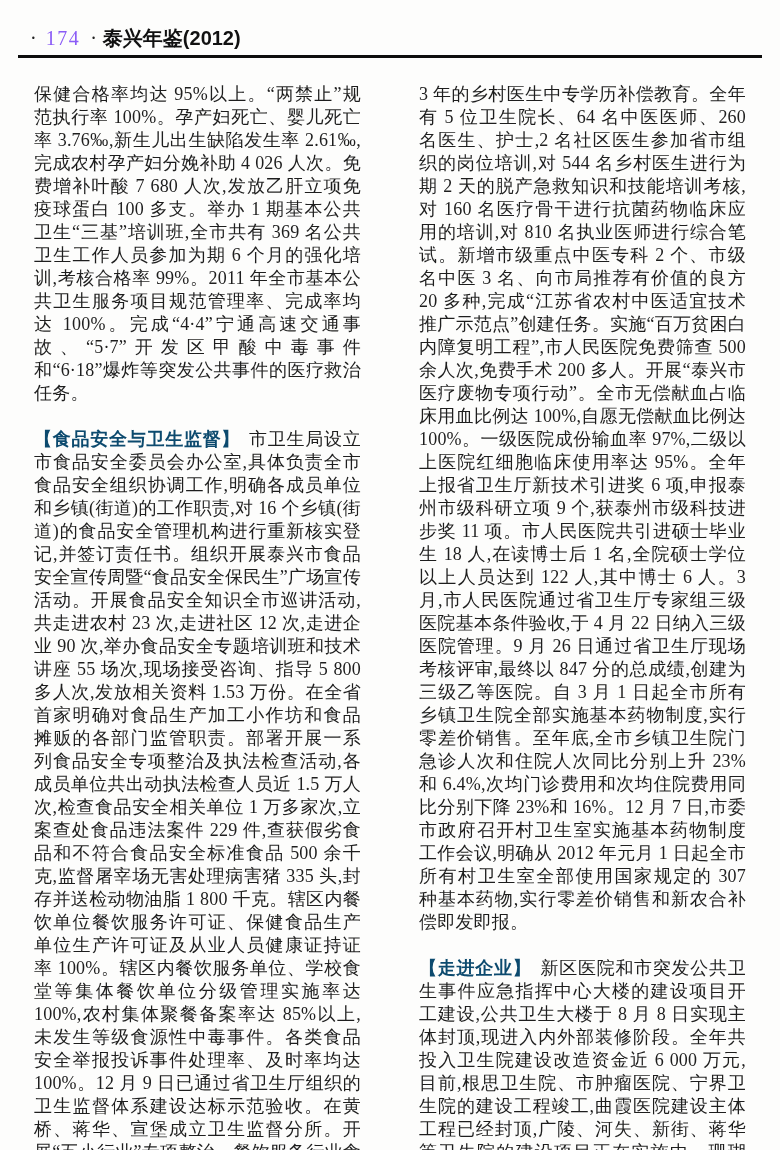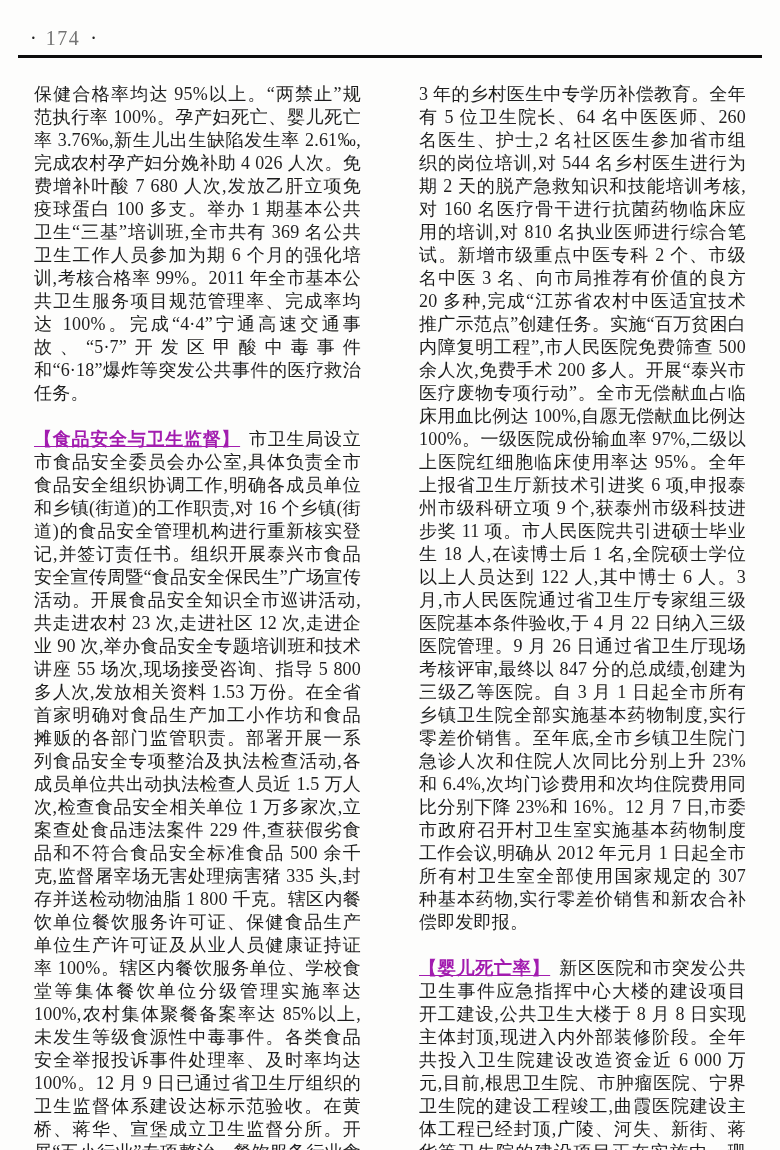--- a/index.html
+++ b/index.html
@@ -27,21 +27,21 @@
   .hdr-dot {
     font-size: 20px;
     line-height: 1;
     color: #222;
   }
   .page-num {
     font-family: "Liberation Serif", serif;
     font-size: 20px;
     letter-spacing: 1.5px;
     margin: 0 10px 0 9px;
-    color: #737373;
+    color: #8b5cf6;
   }
   .book-title {
     font-family: "Liberation Sans", sans-serif;
     font-weight: 700;
     font-size: 20px;
     margin-left: 6px;
     color: #111;
   }
   .header-rule {
     height: 3px;
@@ -64,34 +64,34 @@
   }
   .para {
     margin: 16px;
   }
   .para.section {
     margin-top: 23px;
   }
   .sec-title {
     font-family: "Liberation Sans", sans-serif;
     font-weight: 700;
-    color: #a21caf;
+    color: #0c4a6e;
     margin-right: 0.5em;
-    text-decoration: underline;
   }
 </style>
 </head>
 <body>
 
 <div class="page">
 
   <header class="page-header">
     <span class="hdr-dot">·</span>
     <span class="page-num">174</span>
     <span class="hdr-dot">·</span>
+    <span class="book-title">泰兴年鉴(2012)</span>
   </header>
 
   <div class="header-rule"></div>
 
   <div class="columns">
 
     <div class="col">
       <p class="para">
         <span>保健合格率均达 95%以上。“两禁止”规范执行率 100%。孕产妇死亡、婴儿死亡率 3.76‰,新生儿出生缺陷发生率 2.61‰,完成农村孕产妇分娩补助 4 026 人次。免费增补叶酸 7 680 人次,发放乙肝立项免疫球蛋白 100 多支。举办 1 期基本公共卫生“三基”培训班,全市共有 369 名公共卫生工作人员参加为期 6 个月的强化培训,考核合格率 99%。2011 年全市基本公共卫生服务项目规范管理率、完成率均达 100%。完成“4·4”宁通高速交通事故、“5·7”开发区甲酸中毒事件和“6·18”爆炸等突发公共事件的医疗救治任务。</span>
       </p>
@@ -101,21 +101,21 @@
       <p class="para section">
         <span class="sec-title">【全市共有】</span><span>2011 年举办“院长培训班”和“卫生院后备干部培训班”,组织局机关干部和卫生院长去安徽芜湖、铜陵学习医疗体制综合改革经验。组织全系统开展“医疗质量万里行”、“三好一满意”等活动。建立健全医院管理和医疗质量管理相关制度、指标体系和工作机制。开展“平安医院”创建工作,发挥医疗纠纷第三方调解机制的作用,协调处理多起医疗和医患纠纷。组织每季度一次的三基考试。承办泰州市继续医学教育项目 6 项,开展泰兴市级继续教育项目 7 项。完成为期</span>
       </p>
     </div>
 
     <div class="col">
       <p class="para">
         <span>3 年的乡村医生中专学历补偿教育。全年有 5 位卫生院长、64 名中医医师、260 名医生、护士,2 名社区医生参加省市组织的岗位培训,对 544 名乡村医生进行为期 2 天的脱产急救知识和技能培训考核,对 160 名医疗骨干进行抗菌药物临床应用的培训,对 810 名执业医师进行综合笔试。新增市级重点中医专科 2 个、市级名中医 3 名、向市局推荐有价值的良方 20 多种,完成“江苏省农村中医适宜技术推广示范点”创建任务。实施“百万贫困白内障复明工程”,市人民医院免费筛查 500 余人次,免费手术 200 多人。开展“泰兴市医疗废物专项行动”。全市无偿献血占临床用血比例达 100%,自愿无偿献血比例达 100%。一级医院成份输血率 97%,二级以上医院红细胞临床使用率达 95%。全年上报省卫生厅新技术引进奖 6 项,申报泰州市级科研立项 9 个,获泰州市级科技进步奖 11 项。市人民医院共引进硕士毕业生 18 人,在读博士后 1 名,全院硕士学位以上人员达到 122 人,其中博士 6 人。3 月,市人民医院通过省卫生厅专家组三级医院基本条件验收,于 4 月 22 日纳入三级医院管理。9 月 26 日通过省卫生厅现场考核评审,最终以 847 分的总成绩,创建为三级乙等医院。自 3 月 1 日起全市所有乡镇卫生院全部实施基本药物制度,实行零差价销售。至年底,全市乡镇卫生院门急诊人次和住院人次同比分别上升 23%和 6.4%,次均门诊费用和次均住院费用同比分别下降 23%和 16%。12 月 7 日,市委市政府召开村卫生室实施基本药物制度工作会议,明确从 2012 年元月 1 日起全市所有村卫生室全部使用国家规定的 307 种基本药物,实行零差价销售和新农合补偿即发即报。</span>
       </p>
       <p class="para section">
-        <span class="sec-title">【婴儿死亡率】</span><span>新区医院和市突发公共卫生事件应急指挥中心大楼的建设项目开工建设,公共卫生大楼于 8 月 8 日实现主体封顶,现进入内外部装修阶段。全年共投入卫生院建设改造资金近 6 000 万元,目前,根思卫生院、市肿瘤医院、宁界卫生院的建设工程竣工,曲霞医院建设主体工程已经封顶,广陵、河失、新街、蒋华等卫生院的建设项目正在实施中。珊瑚卫生院创建为省级示范乡镇卫生院。截至 2011 年底,全市累计建成合格社区卫生服务中心(乡镇卫生院)33 个,村卫生室 132 个,形成覆盖全市农村的“15 分钟健康服务圈”。</span>
+        <span class="sec-title">【走进企业】</span><span>新区医院和市突发公共卫生事件应急指挥中心大楼的建设项目开工建设,公共卫生大楼于 8 月 8 日实现主体封顶,现进入内外部装修阶段。全年共投入卫生院建设改造资金近 6 000 万元,目前,根思卫生院、市肿瘤医院、宁界卫生院的建设工程竣工,曲霞医院建设主体工程已经封顶,广陵、河失、新街、蒋华等卫生院的建设项目正在实施中。珊瑚卫生院创建为省级示范乡镇卫生院。截至 2011 年底,全市累计建成合格社区卫生服务中心(乡镇卫生院)33 个,村卫生室 132 个,形成覆盖全市农村的“15 分钟健康服务圈”。</span>
       </p>
       <p class="para section">
         <span class="sec-title">【卫生行风】</span><span>2011 年,市卫生系统组织“三无医院”和“无红包”医院的创建工作,开展“三好一满意”活动。规范开展药品和基本药物网上集中采购,网上采购验收率达 100%。全年共受理群众来信来访 35 件次,办理市长(省长)信箱和书记信箱 34 件,市长公共电话(含 12345)14 个。共查处违纪案件 17 件,18 人给予党纪政纪处分。</span>
       </p>
     </div>
 
   </div>
 
 </div>
 

